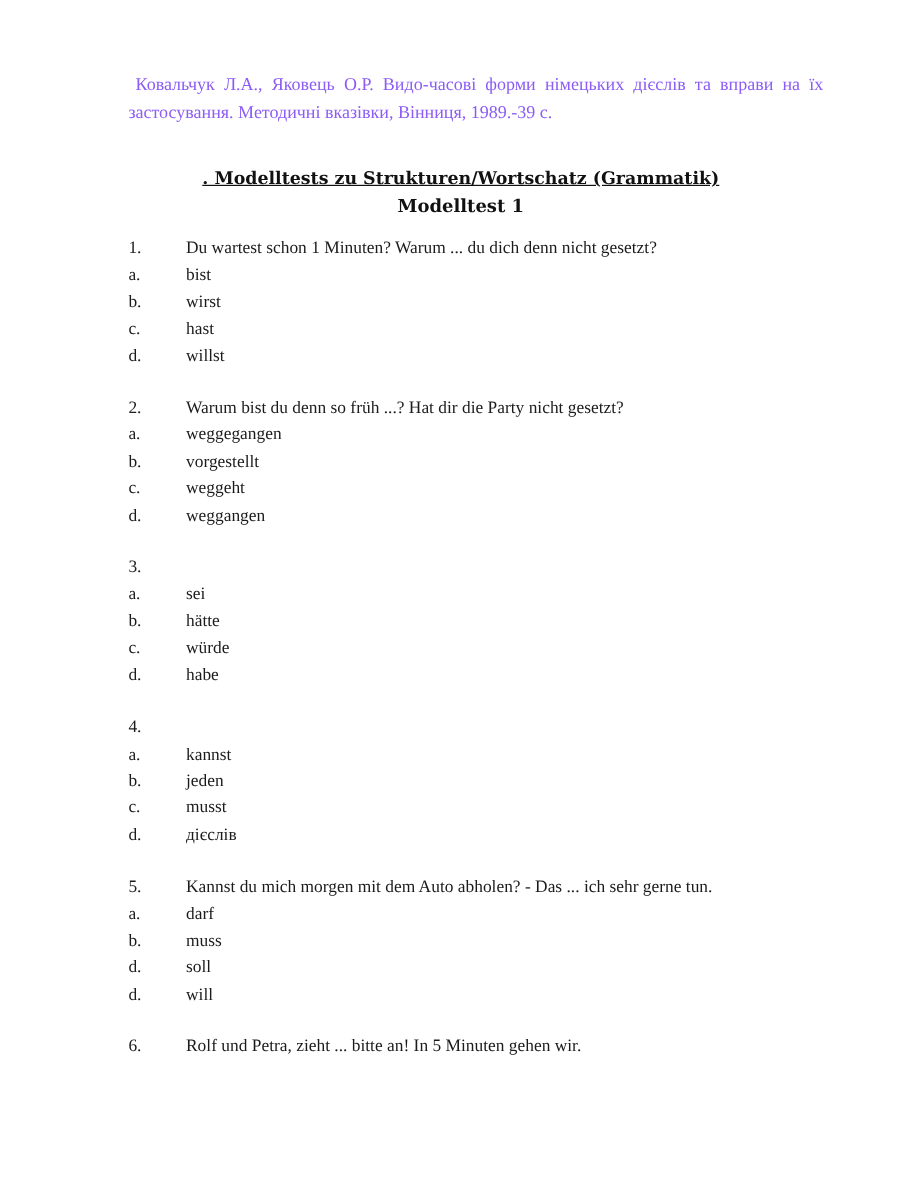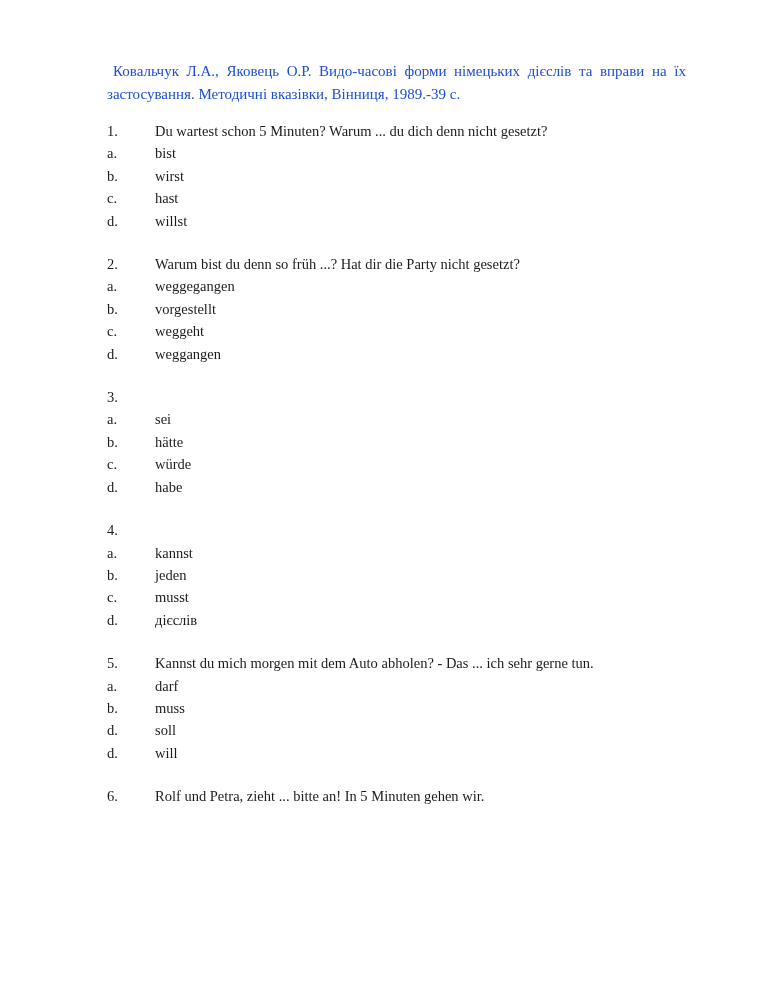--- a/index.html
+++ b/index.html
@@ -15,21 +15,21 @@
     width: 768px; height: 994px;
     background: #ffffff;
     overflow: hidden;
   }
   .citation {
     margin: 60px 82px 0 107px;
     font-size: 15px;
     line-height: 23px;
     text-align: justify;
     text-indent: 6px;
-    color: #1d4ed8;
+    color: #8b5cf6;
   }
   .header {
     margin-top: 33px;
     text-align: center;
     font-family: "DejaVu Serif", "Liberation Serif", serif;
     color: #111111;
   }
   .doc-title {
     font-size: 14.5px;
     font-weight: bold;
@@ -65,27 +65,31 @@
     width: 48px;
   }
   .q-text { flex: none; }
 </style>
 </head>
 <body>
 
 <div class="page">
   <p class="citation">Ковальчук Л.А., Яковець О.Р. Видо-часові форми німецьких дієслів та вправи на їх застосування. Методичні вказівки, Вінниця, 1989.-39 с.</p>
 
+  <div class="header">
+    <div class="doc-title">. Modelltests zu Strukturen/Wortschatz (Grammatik)</div>
+    <div class="doc-subtitle">Modelltest 1</div>
+  </div>
 
 
   <div class="questions">
       <section class="q-block">
         <div class="q-row">
           <span class="q-num">1.</span>
-          <span class="q-text">Du wartest schon 5 Minuten? Warum ... du dich denn nicht gesetzt?</span>
+          <span class="q-text">Du wartest schon 1 Minuten? Warum ... du dich denn nicht gesetzt?</span>
         </div>
         <div class="q-row">
           <span class="q-num">a.</span>
           <span class="q-text">bist</span>
         </div>
         <div class="q-row">
           <span class="q-num">b.</span>
           <span class="q-text">wirst</span>
         </div>
         <div class="q-row">

